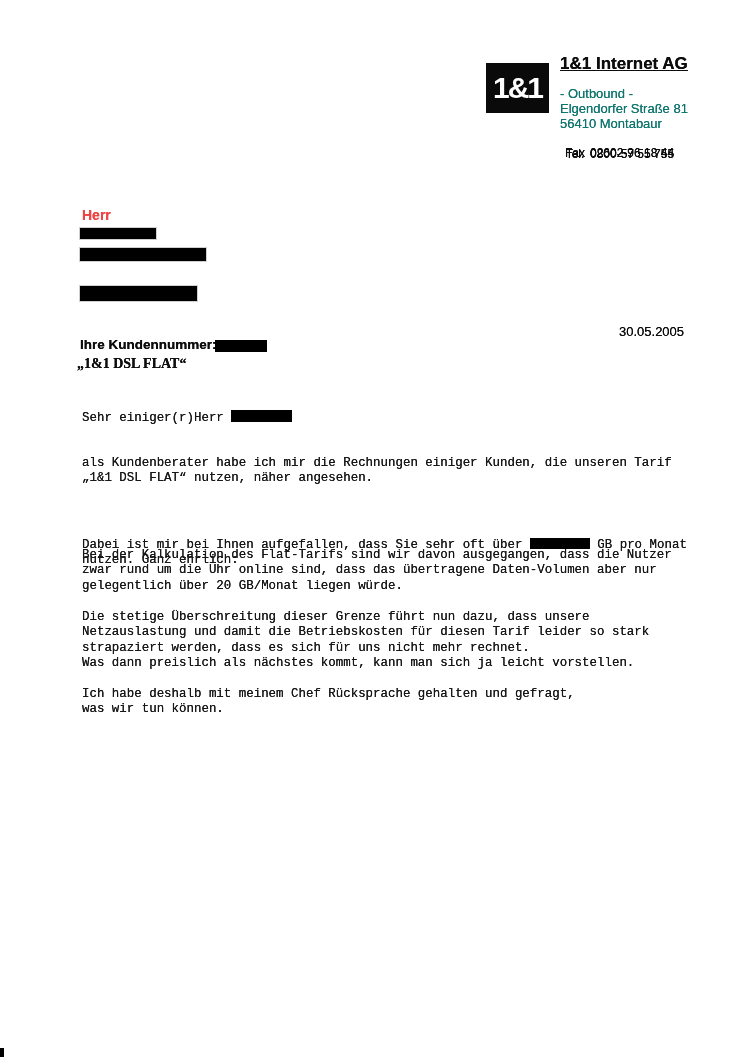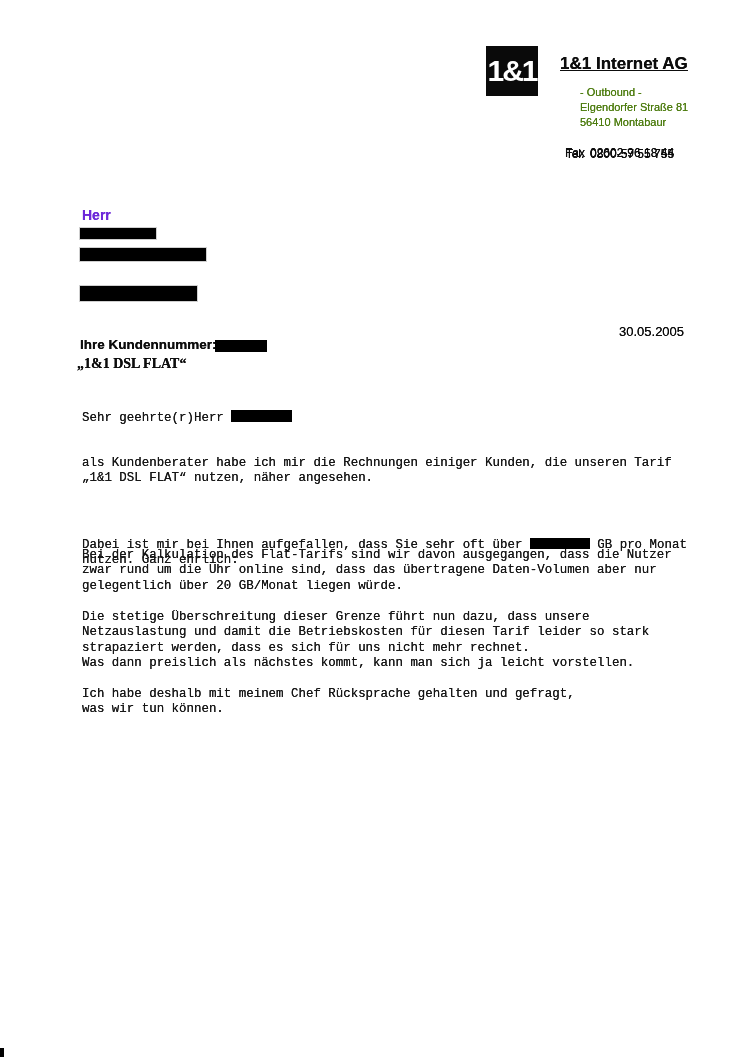--- a/index.html
+++ b/index.html
@@ -11,36 +11,36 @@
     font-family:"Liberation Sans", sans-serif;
     color:#141414;
   }
   .abs{position:absolute;}
   .serif{font-family:"Liberation Serif", serif;}
   .mono{font-family:"Liberation Mono","DejaVu Sans Mono", monospace;}
   .ink{text-shadow:0 0 0.35px currentColor;}
 
   
   .logo-box{
-    left:486px;top:46px;width:52px;height:50px;
+    left:486px;top:63px;width:63px;height:50px;
     background:#0a0a0a;
     display:flex;align-items:center;justify-content:center;
   }
   .logo-text{
     color:#ffffff;font-weight:bold;font-size:30px;
     letter-spacing:-2px;line-height:1;
     font-family:"Liberation Sans", sans-serif;
   }
   .company-name{left:560px;top:54px;font-size:17px;font-weight:bold;color:#0d0d0d;text-decoration:underline;}
-  .sender-line{left:580px;font-size:11px;color:#4d7c0f;}
+  .sender-line{left:560px;font-size:13px;color:#0f766e;}
   .contact-row{left:560px;font-size:12px;color:#0d0d0d;}
   .contact-label{display:inline-block;width:30px;text-align:center;}
 
   
-  .herr{left:82px;top:207px;font-size:14px;font-weight:bold;color:#6d28d9;}
+  .herr{left:82px;top:207px;font-size:14px;font-weight:bold;color:#ef4444;}
   .redact{background:#000;}
   .redact.framed{box-shadow:0 0 0 1px #cfcfcf;}
 
   
   .date{left:619px;top:324px;font-size:13px;color:#0d0d0d;}
   .kdnr{left:80px;top:337px;font-size:13.5px;font-weight:bold;color:#0d0d0d;}
   .subject{left:77px;top:356px;font-size:14px;font-weight:bold;color:#0d0d0d;}
 
   
   .bodytext{
@@ -73,21 +73,21 @@
   <div class="abs herr ink">Herr</div>
   <div class="abs redact framed" style="left:80px;top:228px;width:76px;height:11px;"></div>
   <div class="abs redact framed" style="left:80px;top:248px;width:126px;height:13px;"></div>
   <div class="abs redact framed" style="left:80px;top:286px;width:117px;height:15px;"></div>
 
   <div class="abs date ink">30.05.2005</div>
   <div class="abs kdnr ink">Ihre Kundennummer:</div>
   <div class="abs redact" style="left:215px;top:340px;width:52px;height:12px;"></div>
   <div class="abs subject serif ink">„1&amp;1 DSL FLAT“</div>
 
-  <div class="abs bodytext mono ink" style="top:410px;"><span>Sehr geehrte(r)Herr </span><span class="inline-redact" style="width:61px;height:12px;"></span></div>
+  <div class="abs bodytext mono ink" style="top:410px;"><span>Sehr einiger(r)Herr </span><span class="inline-redact" style="width:61px;height:12px;"></span></div>
 
   <div class="abs bodytext mono ink" style="top:456px;">als Kundenberater habe ich mir die Rechnungen einiger Kunden, die unseren Tarif
 „1&amp;1 DSL FLAT“ nutzen, näher angesehen.</div>
 
   <div class="abs bodytext mono ink" style="top:502px;margin-top:36px;"><span>Dabei ist mir bei Ihnen aufgefallen, dass Sie sehr oft über </span><span class="inline-redact"></span><span> GB pro Monat
 nutzen. Ganz ehrlich:</span></div>
 
   <div class="abs bodytext mono ink" style="top:548px;">Bei der Kalkulation des Flat-Tarifs sind wir davon ausgegangen, dass die Nutzer
 zwar rund um die Uhr online sind, dass das übertragene Daten-Volumen aber nur
 gelegentlich über 20 GB/Monat liegen würde.</div>

